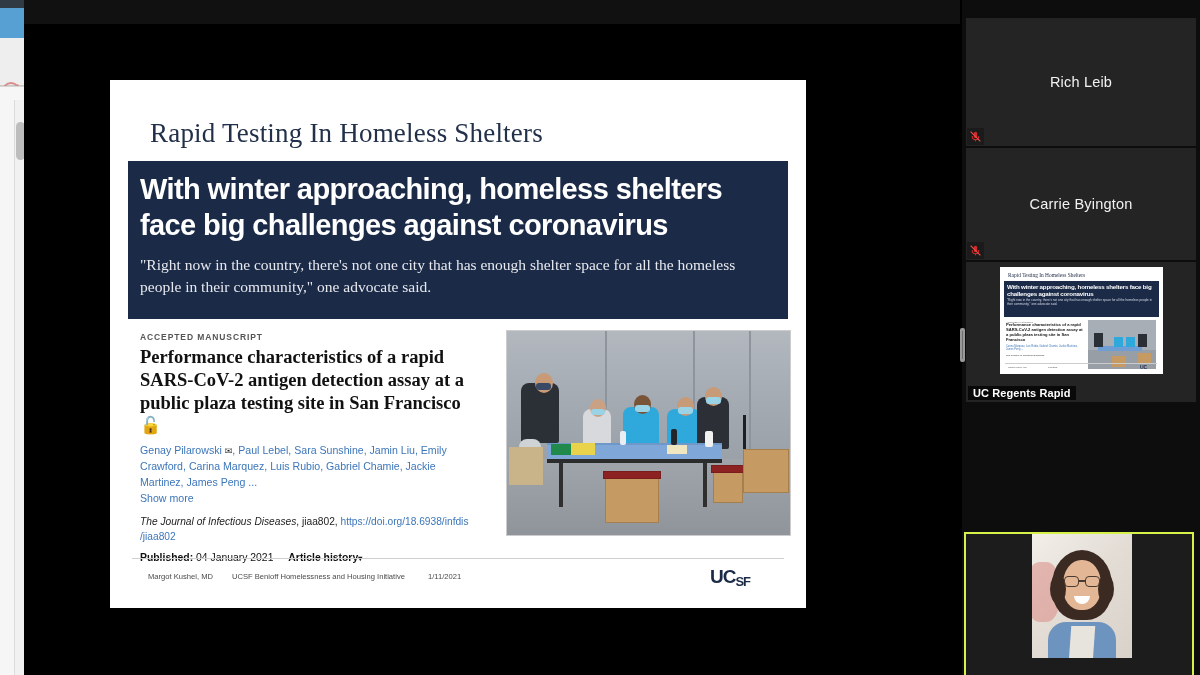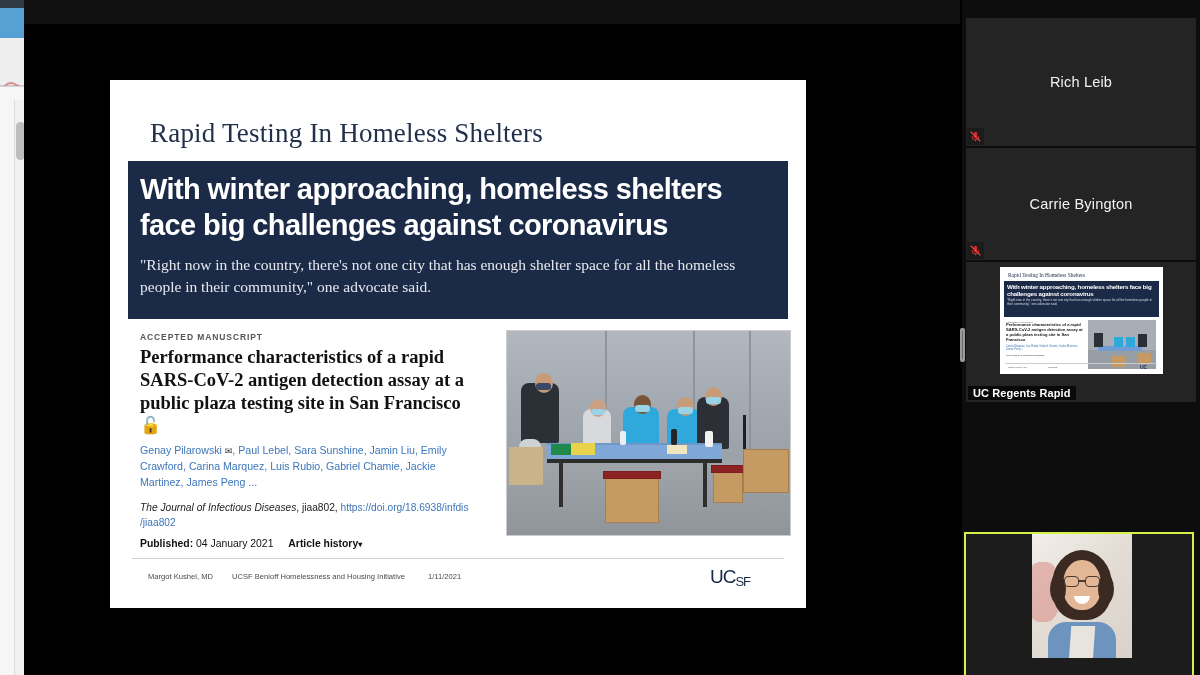--- a/index.html
+++ b/index.html
@@ -85,21 +85,21 @@
   .ph-box { position: absolute; background: #c59a63; border: 1px solid #a57f4d; }
   .ph-chair { position: absolute; background: #c9b48a; }
   .ph-paper { position: absolute; background: #e8e6a0; }
 
   
   .slide-rule { position: absolute; left: 22px; top: 478px; width: 652px; height: 1px; background: #d0d0d0; }
   .foot { position: absolute; top: 492px; font-size: 7.6px; color: #4a4a4a; white-space: nowrap; }
   .foot-name { left: 38px; }
   .foot-org { left: 122px; }
   .foot-date { left: 318px; }
-  .ucsf { position: absolute; left: 600px; top: 486px; font-family: "Liberation Sans", sans-serif; font-weight: normal; font-size: 19px; color: #1b2a47; letter-spacing: -1px; }
+  .ucsf { position: absolute; left: 600px; top: 486px; font-family: "Liberation Sans", sans-serif; font-weight: bold; font-size: 19px; color: #1b2a47; letter-spacing: -1px; }
   .ucsf .sub { font-size: 13px; vertical-align: -3px; }
 
   
   .rail { position: absolute; left: 962px; top: 0; width: 238px; height: 675px; background: #0d0d0d; }
   .tile { position: absolute; left: 4px; width: 230px; background: #242424; overflow: hidden; }
   .tile-name-center {
     position: absolute; left: 0; right: 0; top: 50%; transform: translateY(-50%);
     text-align: center; color: #f2f2f2; font-size: 14.5px; letter-spacing: .2px;
   }
   .mic-muted {
@@ -166,20 +166,21 @@
       <div class="acc-label">ACCEPTED MANUSCRIPT</div>
       <div class="art-title">
         <span>Performance characteristics of a rapid SARS-CoV-2 antigen detection assay at a public plaza testing site in San Francisco</span>
         <span class="oa-icon">🔓</span>
       </div>
       <div class="authors">
         <span>Genay Pilarowski</span>
         <span class="env">✉</span><span>, Paul Lebel, Sara Sunshine, Jamin Liu, Emily Crawford,</span>
         <span>Carina Marquez, Luis Rubio, Gabriel Chamie, Jackie Martinez, James Peng ...</span>
       </div>
+      <div class="showmore">Show more</div>
       <div class="journal">
         <span class="jn">The Journal of Infectious Diseases</span><span>, jiaa802, </span><span class="doi-link">https://doi.org/18.6938/infdis</span><br>
         <span class="doi-link">/jiaa802</span>
       </div>
       <div class="published">
         <b>Published:</b>
         <span>04 January 2021</span>
         <span class="art-hist"><span>Article history</span><span class="caret">▾</span></span>
       </div>
     </div>

